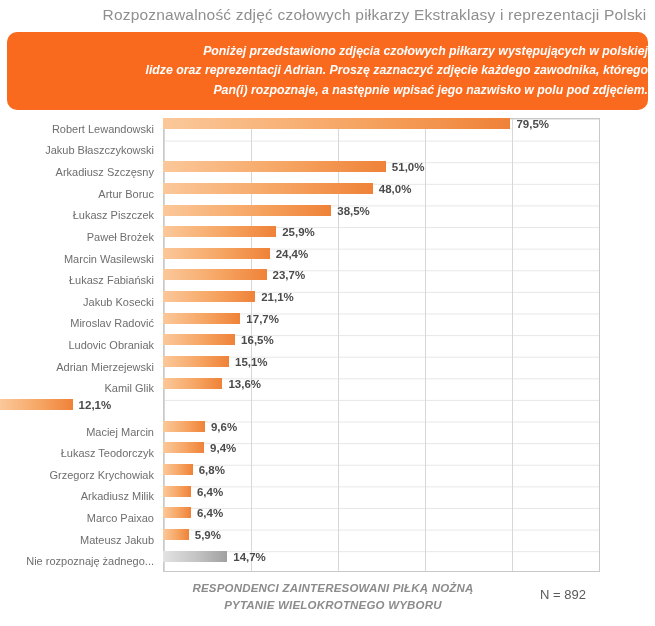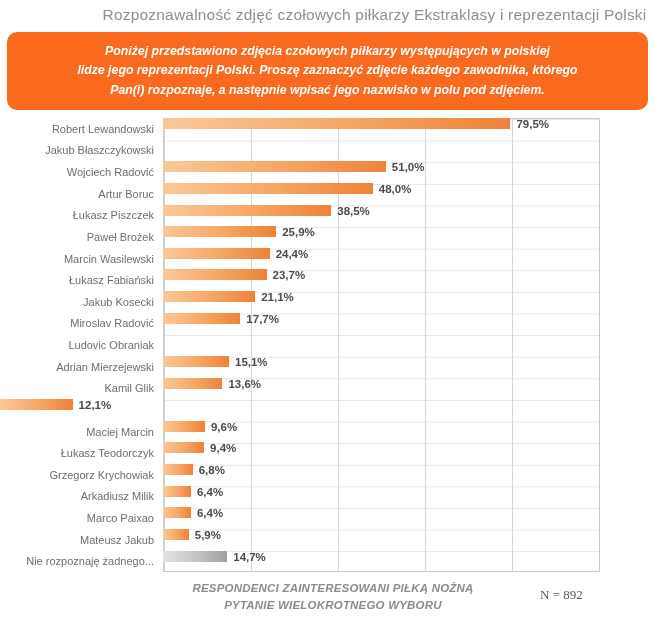--- a/index.html
+++ b/index.html
@@ -56,54 +56,54 @@
   }
 
   
   .footnote {
     position:absolute; left:133px; top:580px; width:400px;
     text-align:center; font-size:11.5px; font-weight:700; font-style:italic;
     color:#8c8c8c; line-height:17px; letter-spacing:.2px;
   }
   .n-count {
     position:absolute; left:540px; top:587px;
-    font-size:13px; color:#595959;font-family:Liberation Serif, serif;
+    font-size:13px; color:#595959;
   }
 
   
   .logo { position:absolute; left:600px; top:425px; width:55px; height:120px; }
 </style>
 </head>
 <body>
 
 <div class="page">
 
   <div class="title">Rozpoznawalność zdjęć czołowych piłkarzy Ekstraklasy i reprezentacji Polski</div>
 
-  <div class="instruction-box" id="instruction-box" style="background: rgb(249, 106, 30);">
+  <div class="instruction-box" id="instruction-box" style="background: rgb(249, 106, 30); align-items: flex-end;">
       <div class="instruction-line">Poniżej przedstawiono zdjęcia czołowych piłkarzy występujących w polskiej</div>
-      <div class="instruction-line">lidze jego reprezentacji Polski. Proszę zaznaczyć zdjęcie każdego zawodnika, którego</div>
+      <div class="instruction-line">lidze oraz reprezentacji Adrian. Proszę zaznaczyć zdjęcie każdego zawodnika, którego</div>
       <div class="instruction-line">Pan(i) rozpoznaje, a następnie wpisać jego nazwisko w polu pod zdjęciem.</div>
     </div>
 
   <div class="chart">
     <div class="grid-layer"></div>
     <div class="rows" id="chart-rows">
         <div class="row">
           <div class="row-label">Robert Lewandowski</div>
           <div class="row-plot">
             <div class="bar orange" style="width: 79.5%;"></div>
             <div class="value-label">79,5%</div>
           </div>
         </div>
         <div class="row">
           <div class="row-label">Jakub Błaszczykowski</div>
         </div>
         <div class="row">
-          <div class="row-label">Wojciech Radović</div>
+          <div class="row-label">Arkadiusz Szczęsny</div>
           <div class="row-plot">
             <div class="bar orange" style="width: 51%;"></div>
             <div class="value-label">51,0%</div>
           </div>
         </div>
         <div class="row">
           <div class="row-label">Artur Boruc</div>
           <div class="row-plot">
             <div class="bar orange" style="width: 48%;"></div>
             <div class="value-label">48,0%</div>
@@ -146,20 +146,24 @@
         </div>
         <div class="row">
           <div class="row-label">Miroslav Radović</div>
           <div class="row-plot">
             <div class="bar orange" style="width: 17.7%;"></div>
             <div class="value-label">17,7%</div>
           </div>
         </div>
         <div class="row">
           <div class="row-label">Ludovic Obraniak</div>
+          <div class="row-plot">
+            <div class="bar orange" style="width: 16.5%;"></div>
+            <div class="value-label">16,5%</div>
+          </div>
         </div>
         <div class="row">
           <div class="row-label">Adrian Mierzejewski</div>
           <div class="row-plot">
             <div class="bar orange" style="width: 15.1%;"></div>
             <div class="value-label">15,1%</div>
           </div>
         </div>
         <div class="row">
           <div class="row-label">Kamil Glik</div>

